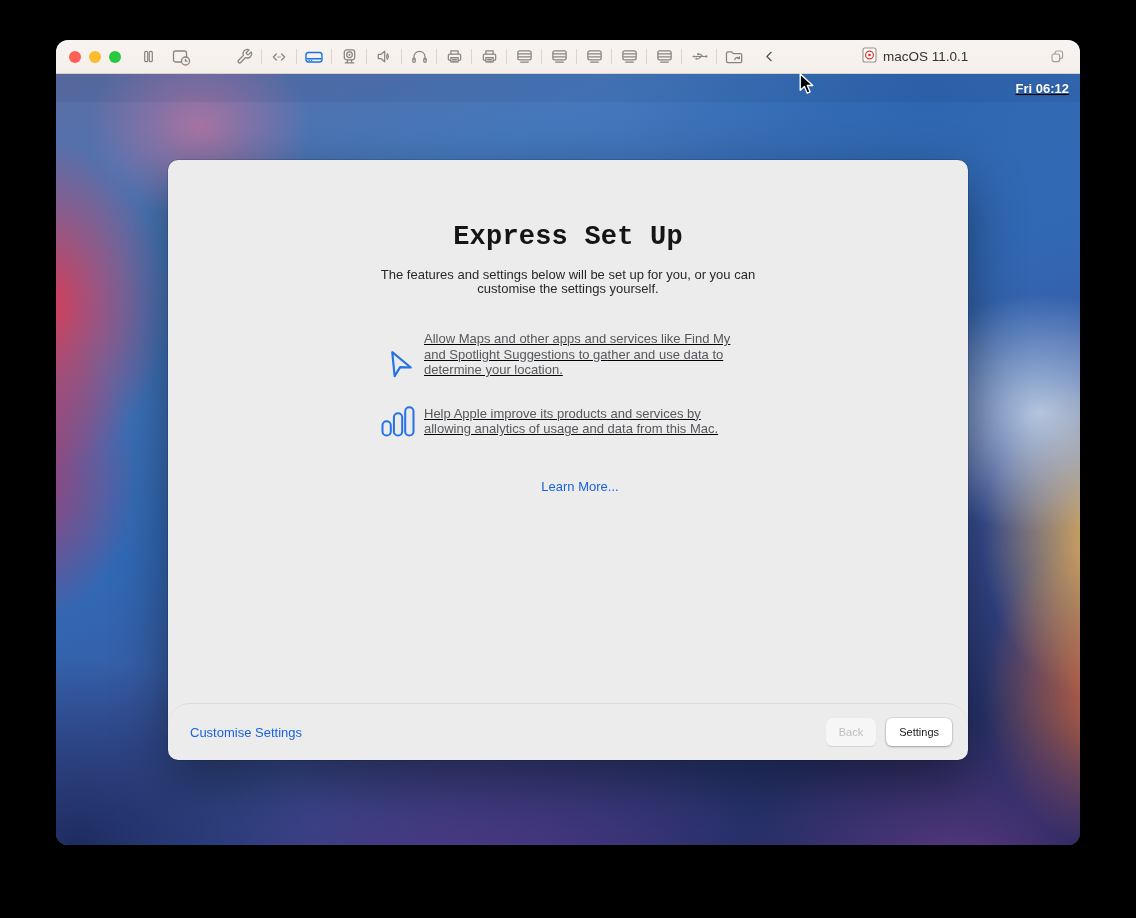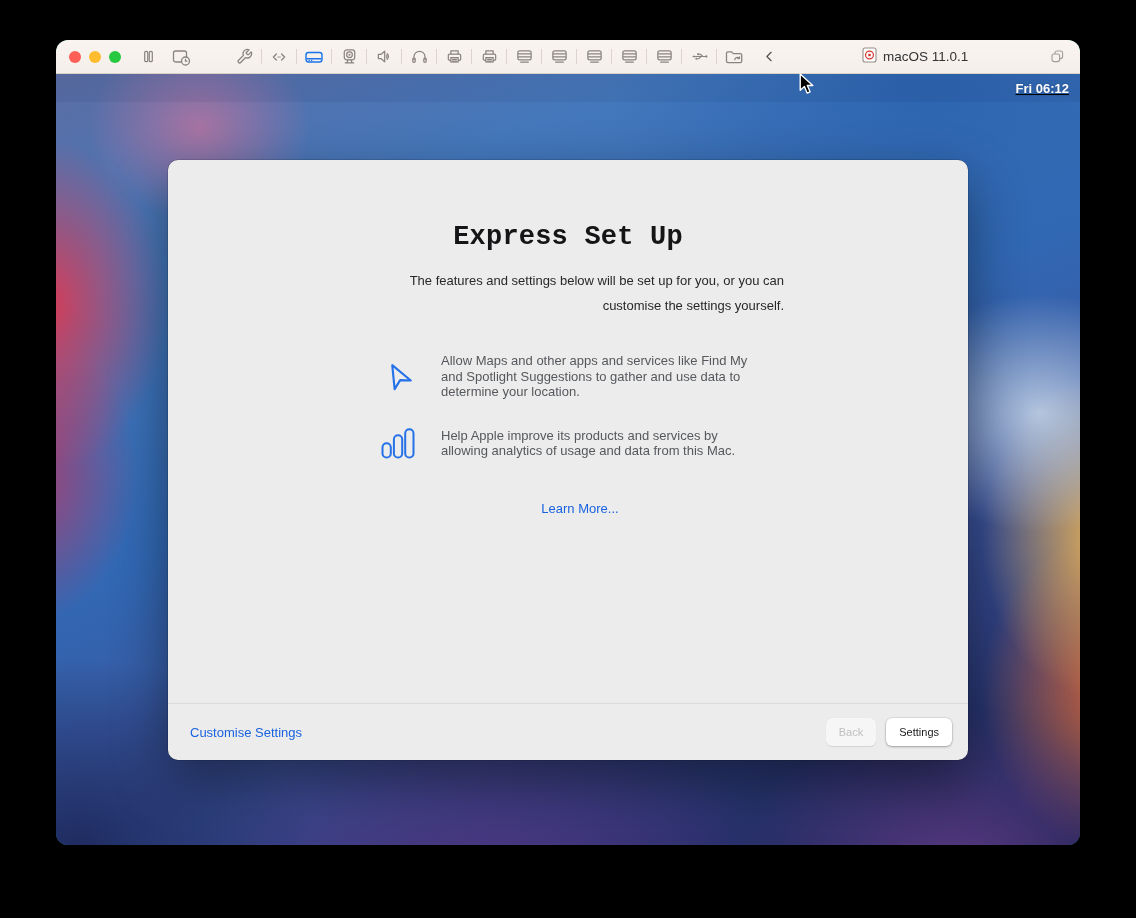--- a/index.html
+++ b/index.html
@@ -56,30 +56,30 @@
   }
   .clock{font-size:13px;font-weight:700;color:#fff;text-shadow:0 0 2px rgba(0,0,30,.25);}
 
   
   .dialog{
     position:absolute;left:112px;top:86px;width:800px;height:600px;
     background:#ececec;border-radius:10px;box-sizing:border-box;padding-top:62px;
     box-shadow:0 22px 55px rgba(0,0,0,.45), 0 0 0 .5px rgba(0,0,0,.25);
   }
   .dialog-title{margin:0;text-align:center;font-size:27px;font-weight:700;color:#151517;letter-spacing:.2px;font-family:Liberation Mono, monospace;}
-  .dialog-subtitle{margin:16px auto 15px;width:432px;text-align:right;font-size:13px;line-height:25px;color:#28282a;}
+  .dialog-subtitle{margin:16px auto 15px;width:432px;text-align:center;font-size:13px;line-height:14px;color:#28282a;}
   .features{margin:35px 0 0 212px;width:388px;display:flex;flex-direction:column;gap:28px;}
-  .feature-row{display:flex;align-items:center;gap:25px;}
+  .feature-row{display:flex;align-items:flex-end;gap:8px;text-decoration:underline;}
   .feature-icon{width:36px;display:flex;align-items:center;justify-content:center;flex:0 0 36px;}
   .feature-text{width:326px;font-size:13px;line-height:15.5px;color:#55585c;}
   .learn-more{display:block;margin-top:42px;text-align:center;font-size:13px;color:#1a63e0;cursor:pointer;text-decoration:none;padding-left:24px;}
 
   .dialog-footer{
     position:absolute;left:0;right:0;bottom:0;height:57px;border-top:1px solid #dbdbdb;
-    display:flex;align-items:center;padding:0 16px 0 22px;box-sizing:border-box;
+    display:flex;align-items:center;padding:0 16px 0 22px;box-sizing:border-box;border-radius:22px;
   }
   .customise-link{font-size:13px;color:#1a63e0;cursor:pointer;text-decoration:none;}
   .footer-spacer{flex:1;}
   .btn{height:28px;border:none;border-radius:6px;font-size:11px;padding:0 13px;
        display:flex;align-items:center;font-family:"Liberation Sans",sans-serif;}
   .btn-back{background:#f6f6f6;color:#bfbfbf;margin-right:10px;box-shadow:0 .5px 1px rgba(0,0,0,.10);}
   .btn-continue{background:#ffffff;color:#1b1b1d;box-shadow:0 0 0 .5px rgba(0,0,0,.12), 0 1px 2.5px rgba(0,0,0,.28);}
 
   .mouse-cursor{position:absolute;left:799px;top:73px;}
 </style>

